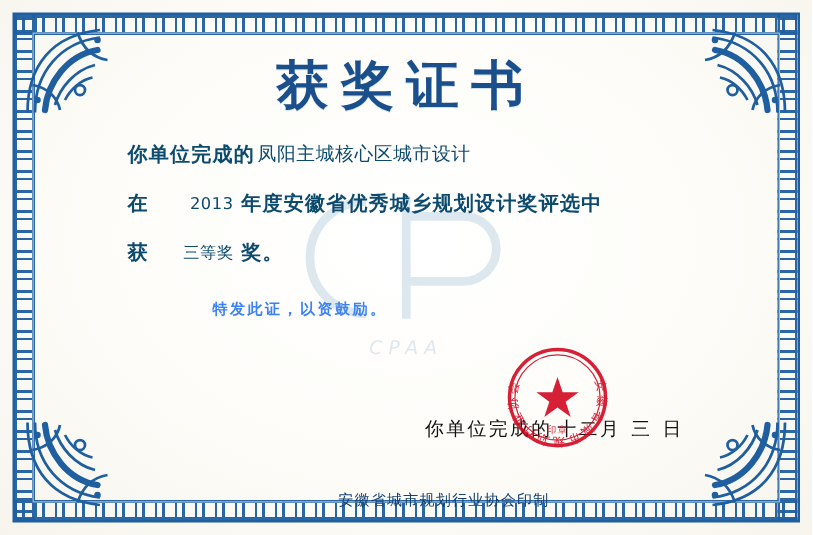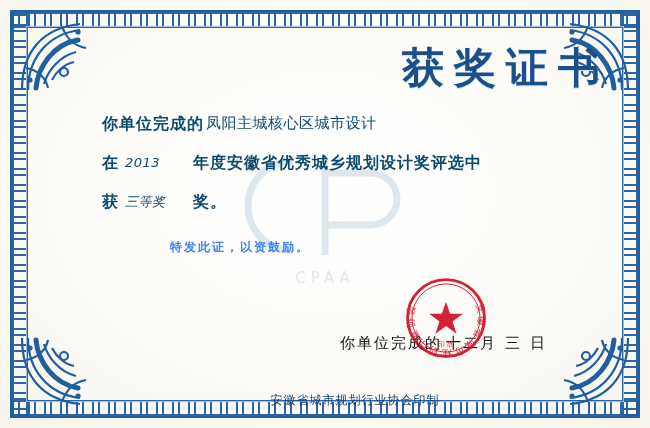--- a/index.html
+++ b/index.html
@@ -91,31 +91,32 @@
   
   .watermark {
     position: absolute;
     left: 50%;
     top: 206px;
     transform: translate(-50%, -50%);
     width: 300px;
     height: 170px;
     opacity: 0.30;
     pointer-events: none;
+    font-style: italic;
   }
   .watermark svg { width: 100%; height: 100%; display: block; }
 
   
   .content {
     position: absolute;
     left: 40px; top: 34px;
     width: 570px; height: 360px;
   }
   .title {
-    text-align: right;
+    text-align: center;
     font-family: "DejaVu Serif", "Liberation Serif", serif;
     font-weight: bold;
     font-size: 42px;
     letter-spacing: 10px;
     color: #1a4f8c;
     margin-top: 6px;
     text-shadow: 0 1px 0 #cfe0ef;
   }
   .title-rule {
     width: 300px;
@@ -143,21 +144,21 @@
     white-space: nowrap;
   }
   .line .blank {
     display: inline-block;
     font-size: 13px;
     letter-spacing: 0.5px;
     padding: 0 6px;
     position: relative;
     top: -1px;
   }
-  .line .blank-wide { min-width: 62px; text-align: left; font-style: italic; }
+  .line .blank-wide { min-width: 62px; text-align: right; }
   .line .blank-proj { padding: 0 2px; font-size: 15px; }
 
   .l-final {
     margin-top: 26px;
     padding-left: 130px;
     font-size: 12px;
     font-weight: bold;
     letter-spacing: 2px;
     color: #3b82f6;
   }

